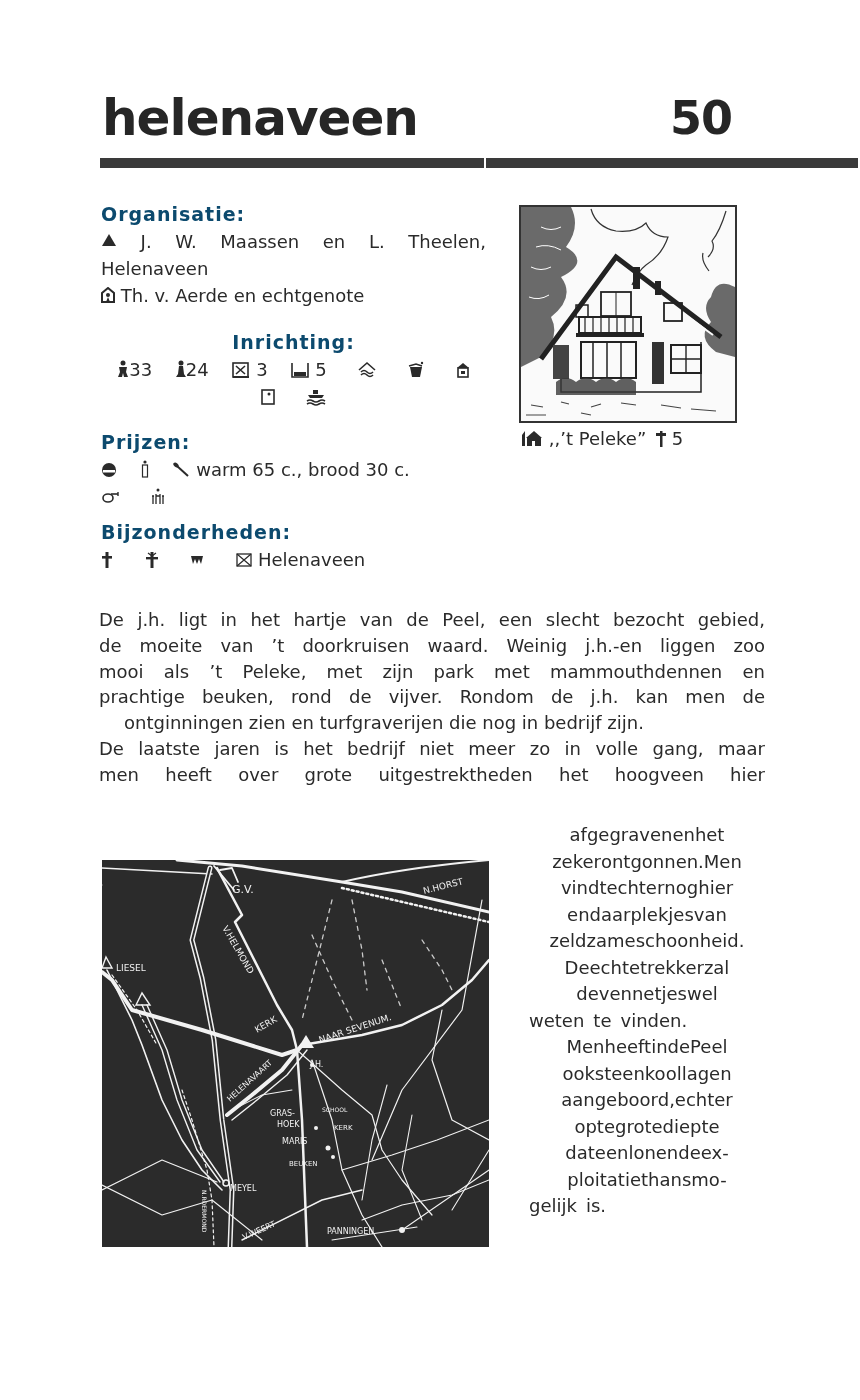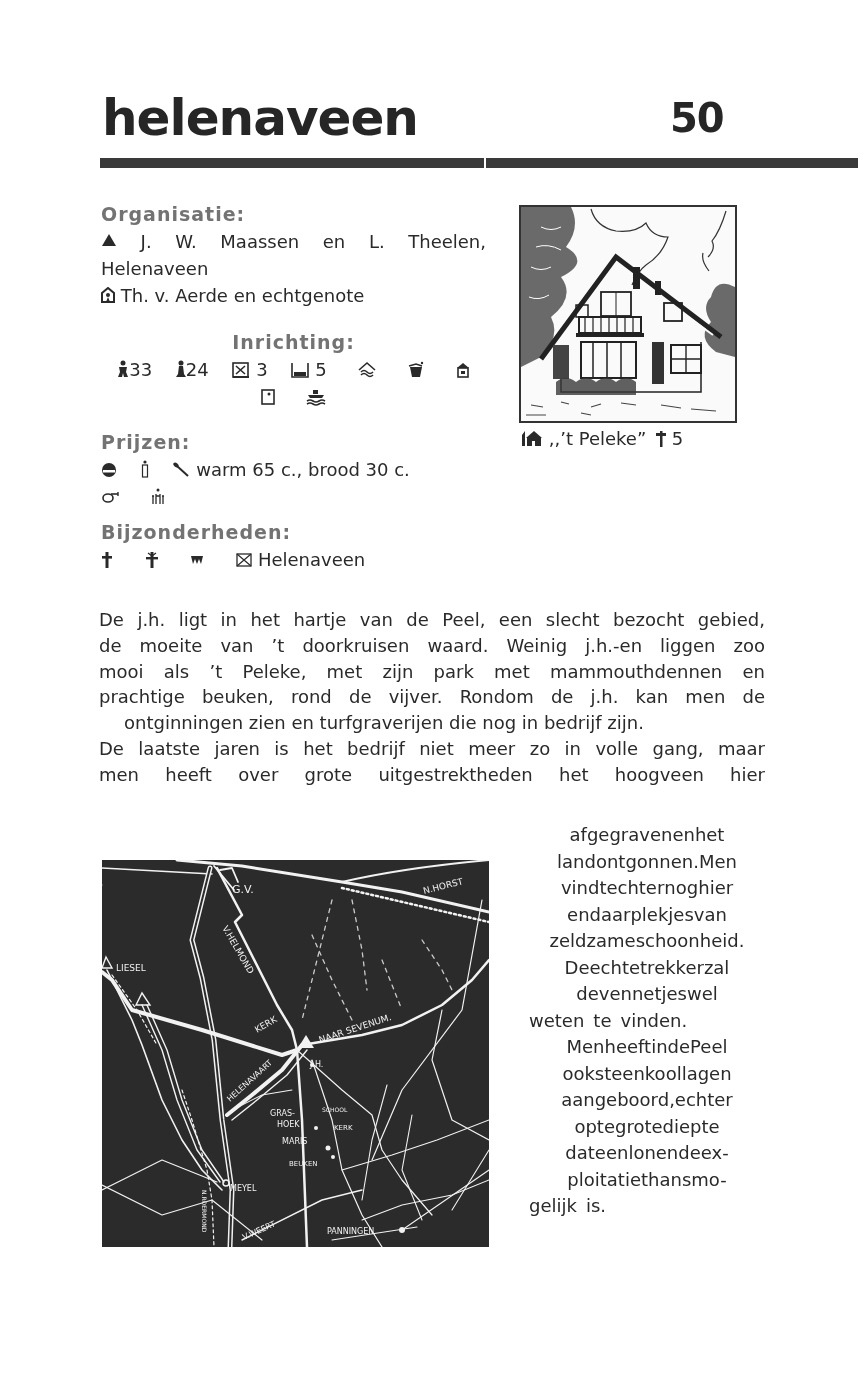--- a/index.html
+++ b/index.html
@@ -12,36 +12,36 @@
       overflow: hidden;
     }
     .page-title {
       position: absolute; left: 102px; top: 88px;
       font-family: "DejaVu Sans", sans-serif;
       font-weight: bold; font-size: 50px; letter-spacing: -1px;
       color: #262626; line-height: 60px;
     }
     .page-number {
       position: absolute; left: 670px; top: 88px;
-      font-weight: bold; font-size: 40px; color: #262626; line-height: 60px;
+      font-weight: bold; font-size: 46px; color: #262626; line-height: 60px;
       letter-spacing: -1px;
     }
     .rule {
       position: absolute; top: 158px; height: 10px; background: #3a3a3a;
     }
     .rule.left { left: 100px; width: 384px; }
     .rule.right { left: 486px; width: 372px; }
 
     .col-left {
       position: absolute; left: 101px; top: 200px; width: 385px;
       font-size: 18px; line-height: 27px; color: #2a2a2a;
     }
     .heading {
       font-weight: bold; font-size: 19px; letter-spacing: 1px;
-      color: #737373; margin: 0; line-height: 28px;
+      color: #0c4a6e; margin: 0; line-height: 28px;
     }
     .line { white-space: nowrap; }
     .justify-line { display: flex; justify-content: space-between; }
     .gap-s { margin-right: 18px; }
     .gap-m { margin-right: 26px; }
 
     .sec-org { position: absolute; top: 0; }
     .sec-inr { position: absolute; top: 128px; width: 385px; text-align: center; }
     .sec-prijs { position: absolute; top: 228px; width: 385px; }
     .sec-bijz { position: absolute; top: 318px; width: 385px; }
@@ -279,21 +279,21 @@
   <span class="ln">men heeft over grote uitgestrektheden het hoogveen hier</span>
 </div>
 
 <div class="side-text">
   <div class="ln">
       <span>afgegraven</span>
       <span>en</span>
       <span>het</span>
     </div>
   <div class="ln">
-      <span>land</span>
+      <span>zeker</span>
       <span>ontgonnen.</span>
       <span>Men</span>
     </div>
   <div class="ln">
       <span>vindt</span>
       <span>echter</span>
       <span>nog</span>
       <span>hier</span>
     </div>
   <div class="ln">

